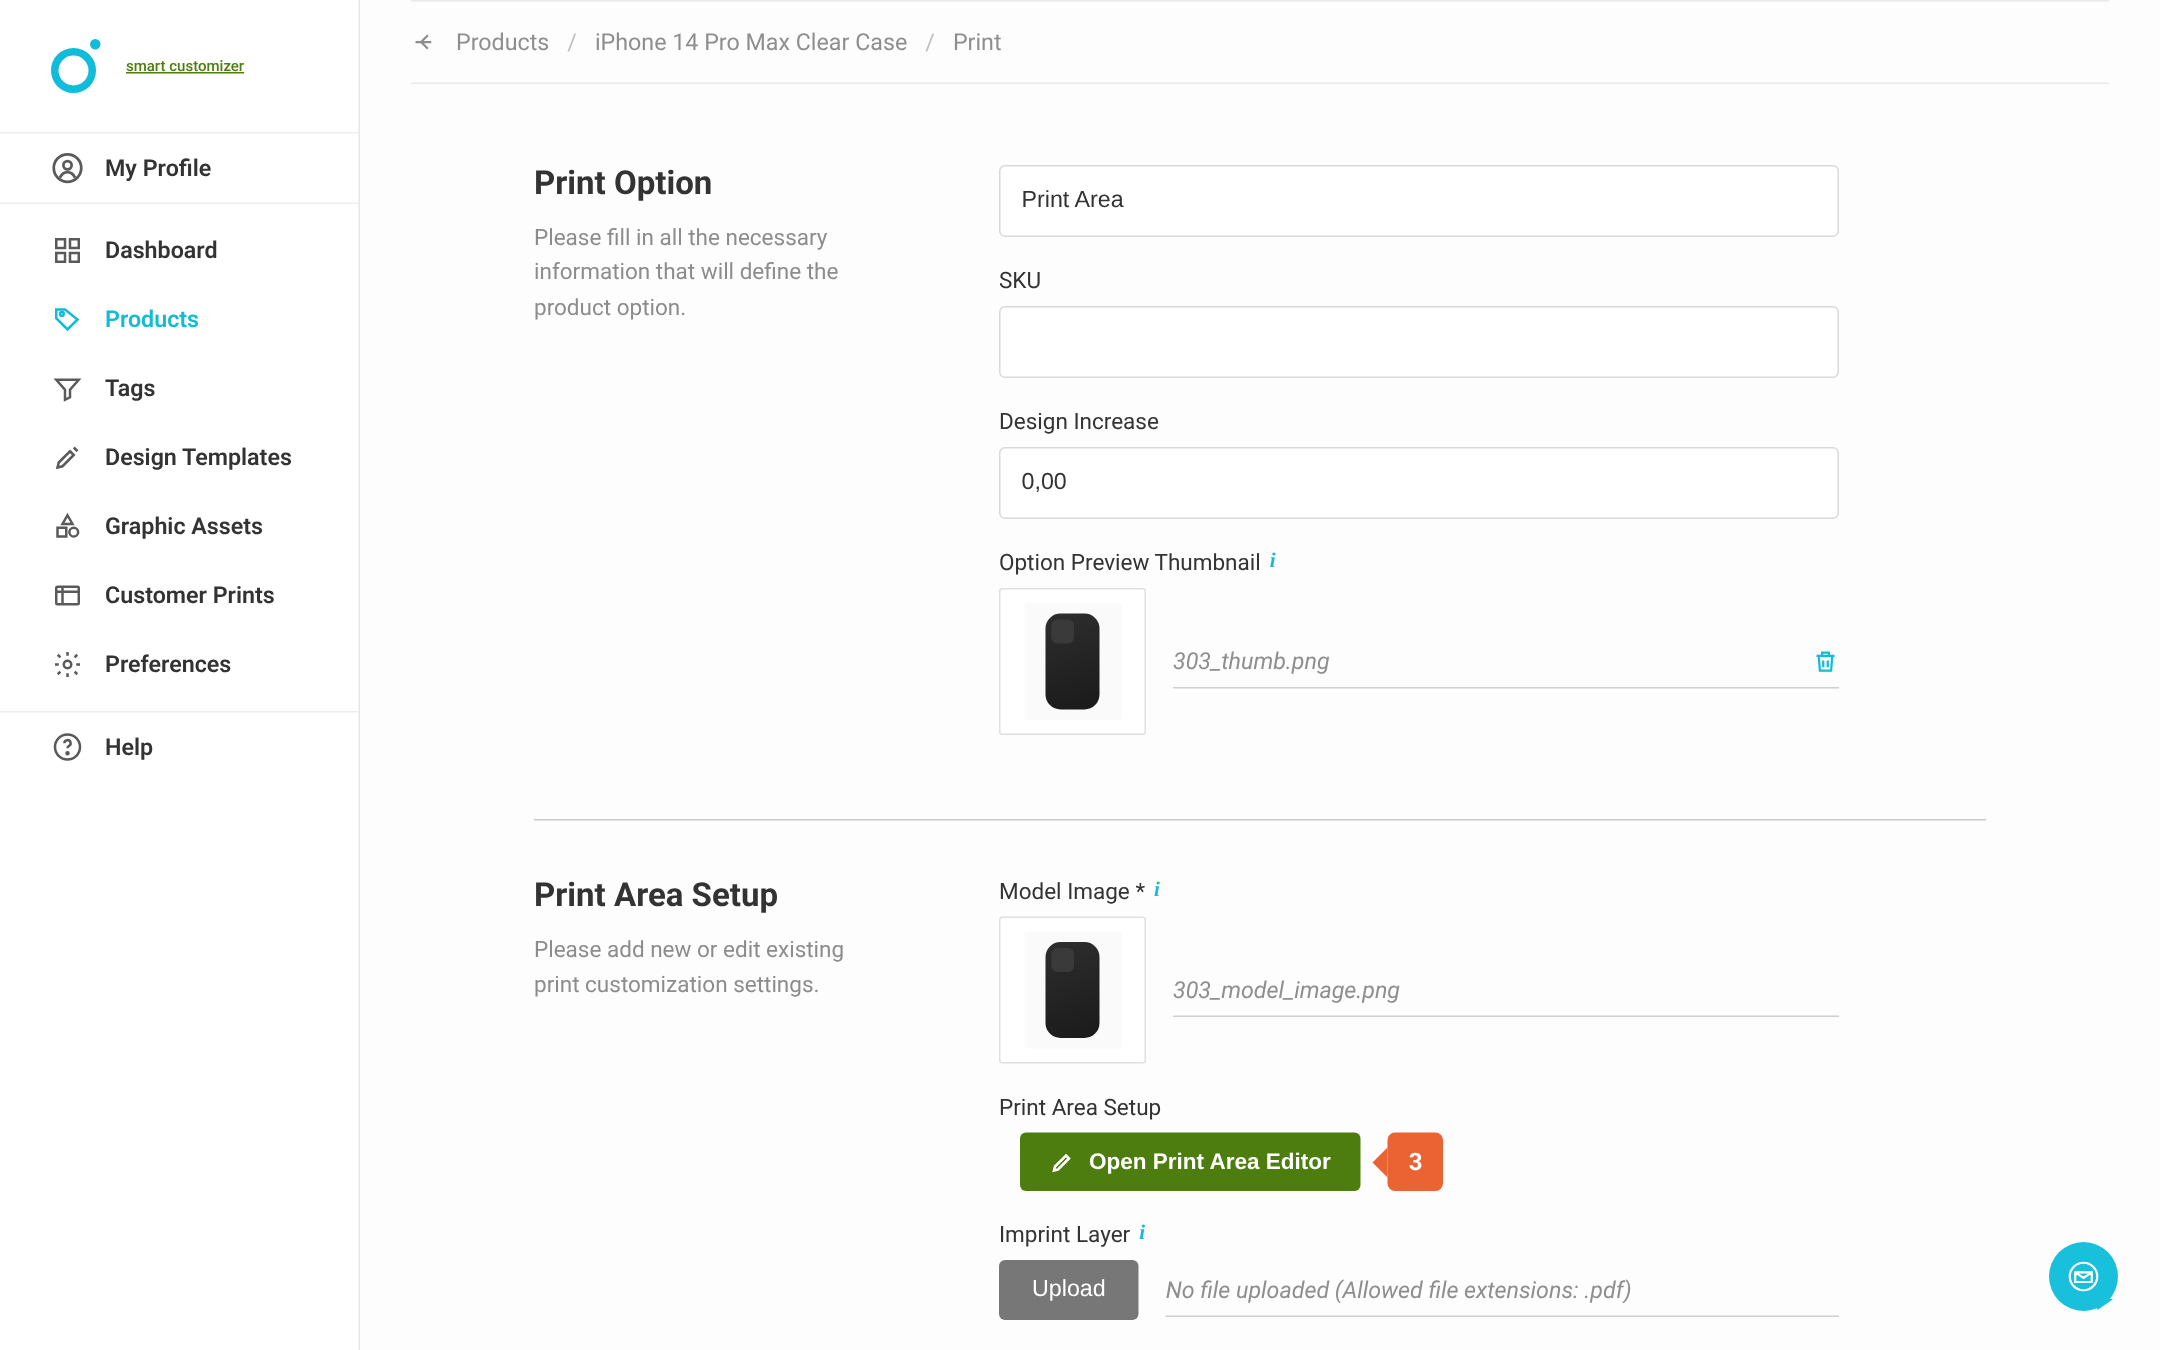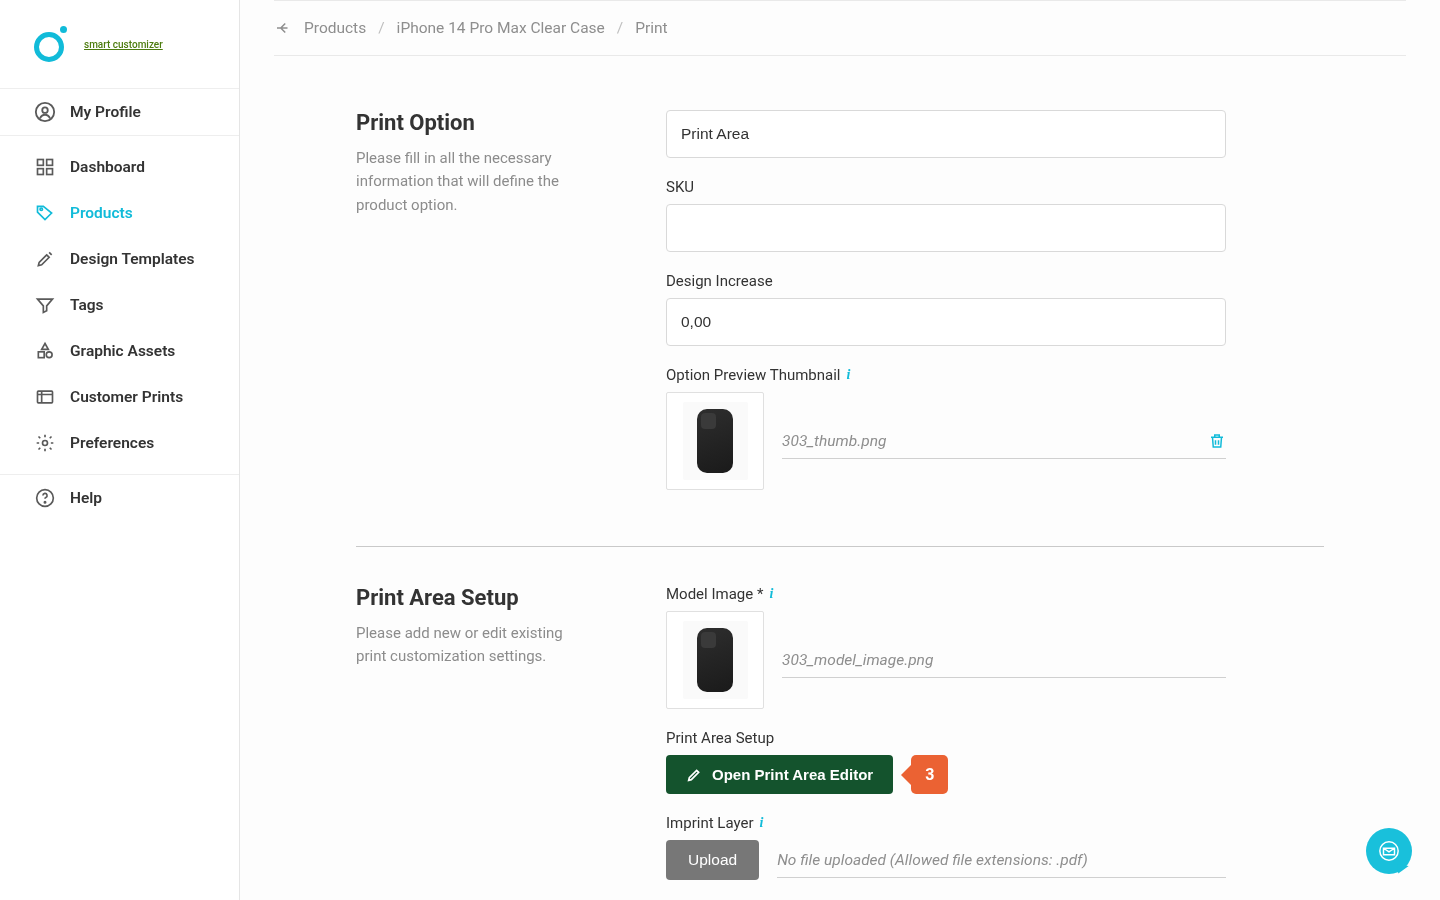--- a/index.html
+++ b/index.html
@@ -33,21 +33,21 @@
   .info-ic { color: #11bbd9; font-style: italic; font-family: Georgia, serif; font-weight: bold; font-size: 14px; cursor: help; display:inline-block; line-height:1; }
   .text-input { width: 100%; height: 48px; border: 1px solid #d9d9d9; border-radius: 4px; padding: 0 14px; font-size: 15.5px; color: #333; background: #fff; outline: none; }
   .file-row { display: flex; align-items: center; gap: 18px; }
   .thumb { width: 98px; height: 98px; border: 1px solid #e0e0e0; border-radius: 2px; display: flex; align-items: center; justify-content: center; background: #fff; }
   .thumb-inner { width: 65px; height: 78px; background: #fafafa; border-radius: 2px; position: relative; display:flex; align-items:center; justify-content:center;}
   .phone-shape { width: 36px; height: 64px; border-radius: 10px; background: linear-gradient(160deg,#2e2e2e,#1a1a1a); position: relative; }
   .phone-shape::before { content:""; position:absolute; top:4px; left:4px; width:15px; height:16px; background:#3a3a3a; border-radius:4px; }
   .file-name-line { flex: 1; border-bottom: 1px solid #d0d0d0; padding: 8px 0; display: flex; align-items: center; justify-content: space-between; gap: 10px; }
   .file-name { font-size: 15.5px; font-style: italic; color: #8e8e8e; }
   .trash-icon { width: 18px; height: 18px; color: #11bbd9; cursor: pointer; }
-  .btn-primary { display: inline-flex; align-items: center; gap: 10px; background: #14532d; color: #fff; border: none; border-radius: 4px; padding: 11px 20px; font-size: 15px; font-weight: 700; cursor: pointer; }
+  .btn-primary { display: inline-flex; align-items: center; gap: 10px; background: #4d7c0f; color: #fff; border: none; border-radius: 4px; padding: 11px 20px; font-size: 15px; font-weight: 700; cursor: pointer; margin-left: 14px; }
   .btn-secondary { display: inline-flex; align-items: center; background: #777; color: #fff; border: none; border-radius: 4px; padding: 11px 22px; font-size: 15.5px; font-weight: 500; cursor: pointer; }
   .callout-badge { background: #eb6233; color: #fff; font-weight: 700; font-size: 16px; padding: 10px 14px; border-radius: 5px; position: relative; }
   .callout-badge::before { content:""; position:absolute; left:-10px; top:50%; transform:translateY(-50%); width:0;height:0; border-top:10px solid transparent; border-bottom:10px solid transparent; border-right:10px solid #eb6233; }
   .row-inline { display:flex; align-items:center; gap:18px; }
   .fab { position: fixed; right: 28px; bottom: 26px; width: 46px; height: 46px; border-radius: 50%; background: #19c0db; color: #fff; display:flex; align-items:center; justify-content:center; cursor:pointer; }
   .fab::after { content:""; position:absolute; right:4px; bottom:0px; width:0;height:0; border-top:9px solid #19c0db; border-left:3px solid transparent; border-right:9px solid transparent; transform: rotate(10deg);}
   svg { display:block; }
 </style>
 </head>
 <body>
@@ -95,33 +95,33 @@
           <svg width="20" height="20" viewBox="0 0 24 24" fill="none" stroke="currentColor" stroke-width="2">
               <path d="M20 12l-8 8-9-9V4h7l10 8z"></path>
               <circle cx="7.5" cy="7.5" r="1.5"></circle>
             </svg>
         </span>
         <span>Products</span>
       </div>
       <div class="nav-item">
         <span class="icon">
           <svg width="20" height="20" viewBox="0 0 24 24" fill="none" stroke="currentColor" stroke-width="2">
+              <path d="M3 5h18l-7 8v6l-4 2v-8L3 5z"></path>
+            </svg>
+        </span>
+        <span>Tags</span>
+      </div>
+      <div class="nav-item">
+        <span class="icon">
+          <svg width="20" height="20" viewBox="0 0 24 24" fill="none" stroke="currentColor" stroke-width="2">
               <path d="M14 7l3 3-9 9-4 1 1-4 9-9z"></path>
               <path d="M17 4l3 3"></path>
             </svg>
         </span>
         <span>Design Templates</span>
-      </div>
-      <div class="nav-item">
-        <span class="icon">
-          <svg width="20" height="20" viewBox="0 0 24 24" fill="none" stroke="currentColor" stroke-width="2">
-              <path d="M3 5h18l-7 8v6l-4 2v-8L3 5z"></path>
-            </svg>
-        </span>
-        <span>Tags</span>
       </div>
       <div class="nav-item">
         <span class="icon">
           <svg width="20" height="20" viewBox="0 0 24 24" fill="none" stroke="currentColor" stroke-width="2">
               <path d="M12 3l4 7H8l4-7z"></path>
               <rect x="4" y="13" width="7" height="7"></rect>
               <circle cx="17" cy="16.5" r="3.5"></circle>
             </svg>
         </span>
         <span>Graphic Assets</span>

